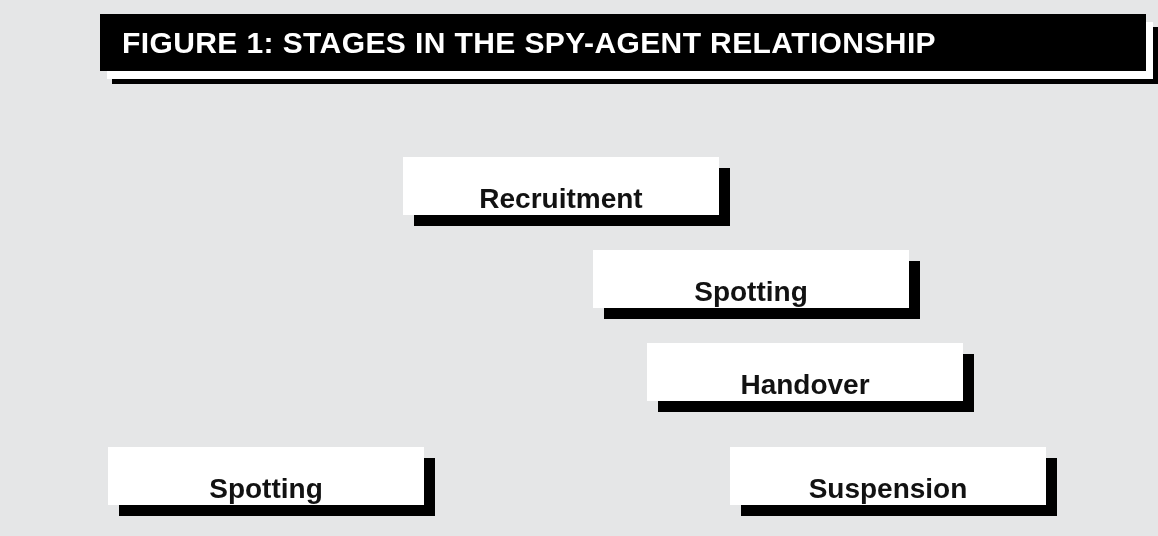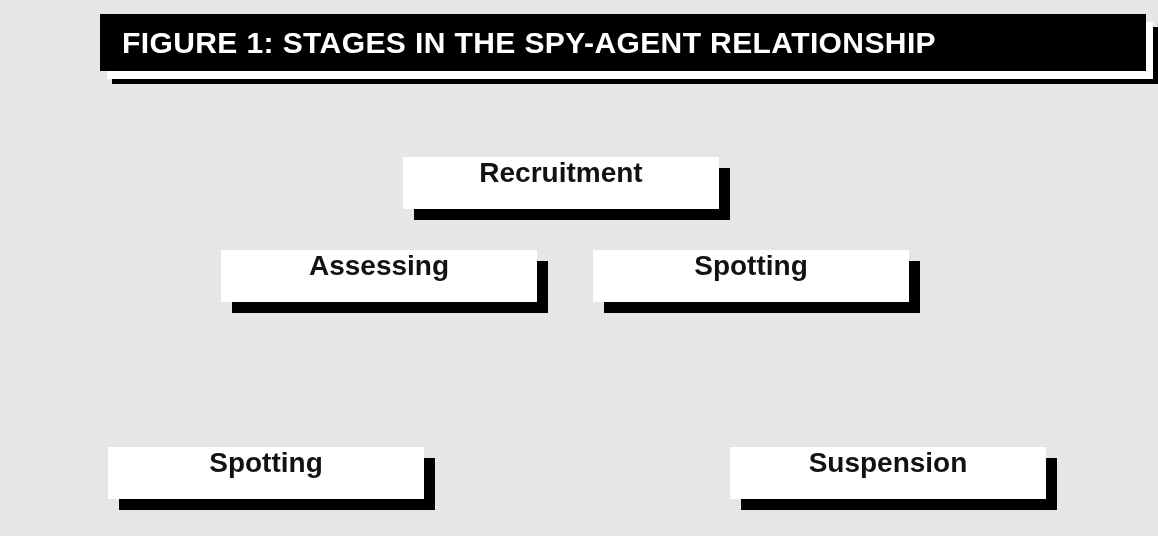--- a/index.html
+++ b/index.html
@@ -33,25 +33,25 @@
   .title-text{
     color:var(--title-text);
     font-weight:bold;
     font-size:30px;
     letter-spacing:0.4px;
     text-transform:uppercase;
     white-space:nowrap;
   }
   .stage{
     position:absolute;
-    width:316px; height:52px;
+    width:316px; height:58px;
     background:var(--box-fill);
     box-shadow: 11px 11px 0 var(--shadow);
     display:flex;
-    align-items:flex-start;
+    align-items:flex-end;
     justify-content:center;
   }
   .stage-label{
     color:var(--stage-text);
     font-weight:bold;
     font-size:28px;
     white-space:nowrap;
   }
   .pos-recruitment{ left:403px; top:157px; }
   .pos-assessing  { left:221px; top:250px; }
@@ -67,29 +67,29 @@
 <div class="page">
 
   <div class="title-bar">
     <span class="title-text">FIGURE 1: STAGES IN THE SPY-AGENT RELATIONSHIP</span>
   </div>
 
   <div class="stage pos-recruitment">
     <span class="stage-label">Recruitment</span>
   </div>
 
-  <div class="stage pos-assessing">
-    <span class="stage-label">Assessing</span>
-  </div>
 
   <div class="stage pos-handling">
     <span class="stage-label">Spotting</span>
   </div>
 
 
+  <div class="stage pos-handover">
+    <span class="stage-label">Handover</span>
+  </div>
 
   <div class="stage pos-spotting">
     <span class="stage-label">Spotting</span>
   </div>
 
   <div class="stage pos-suspension">
     <span class="stage-label">Suspension</span>
   </div>
 
 </div>

